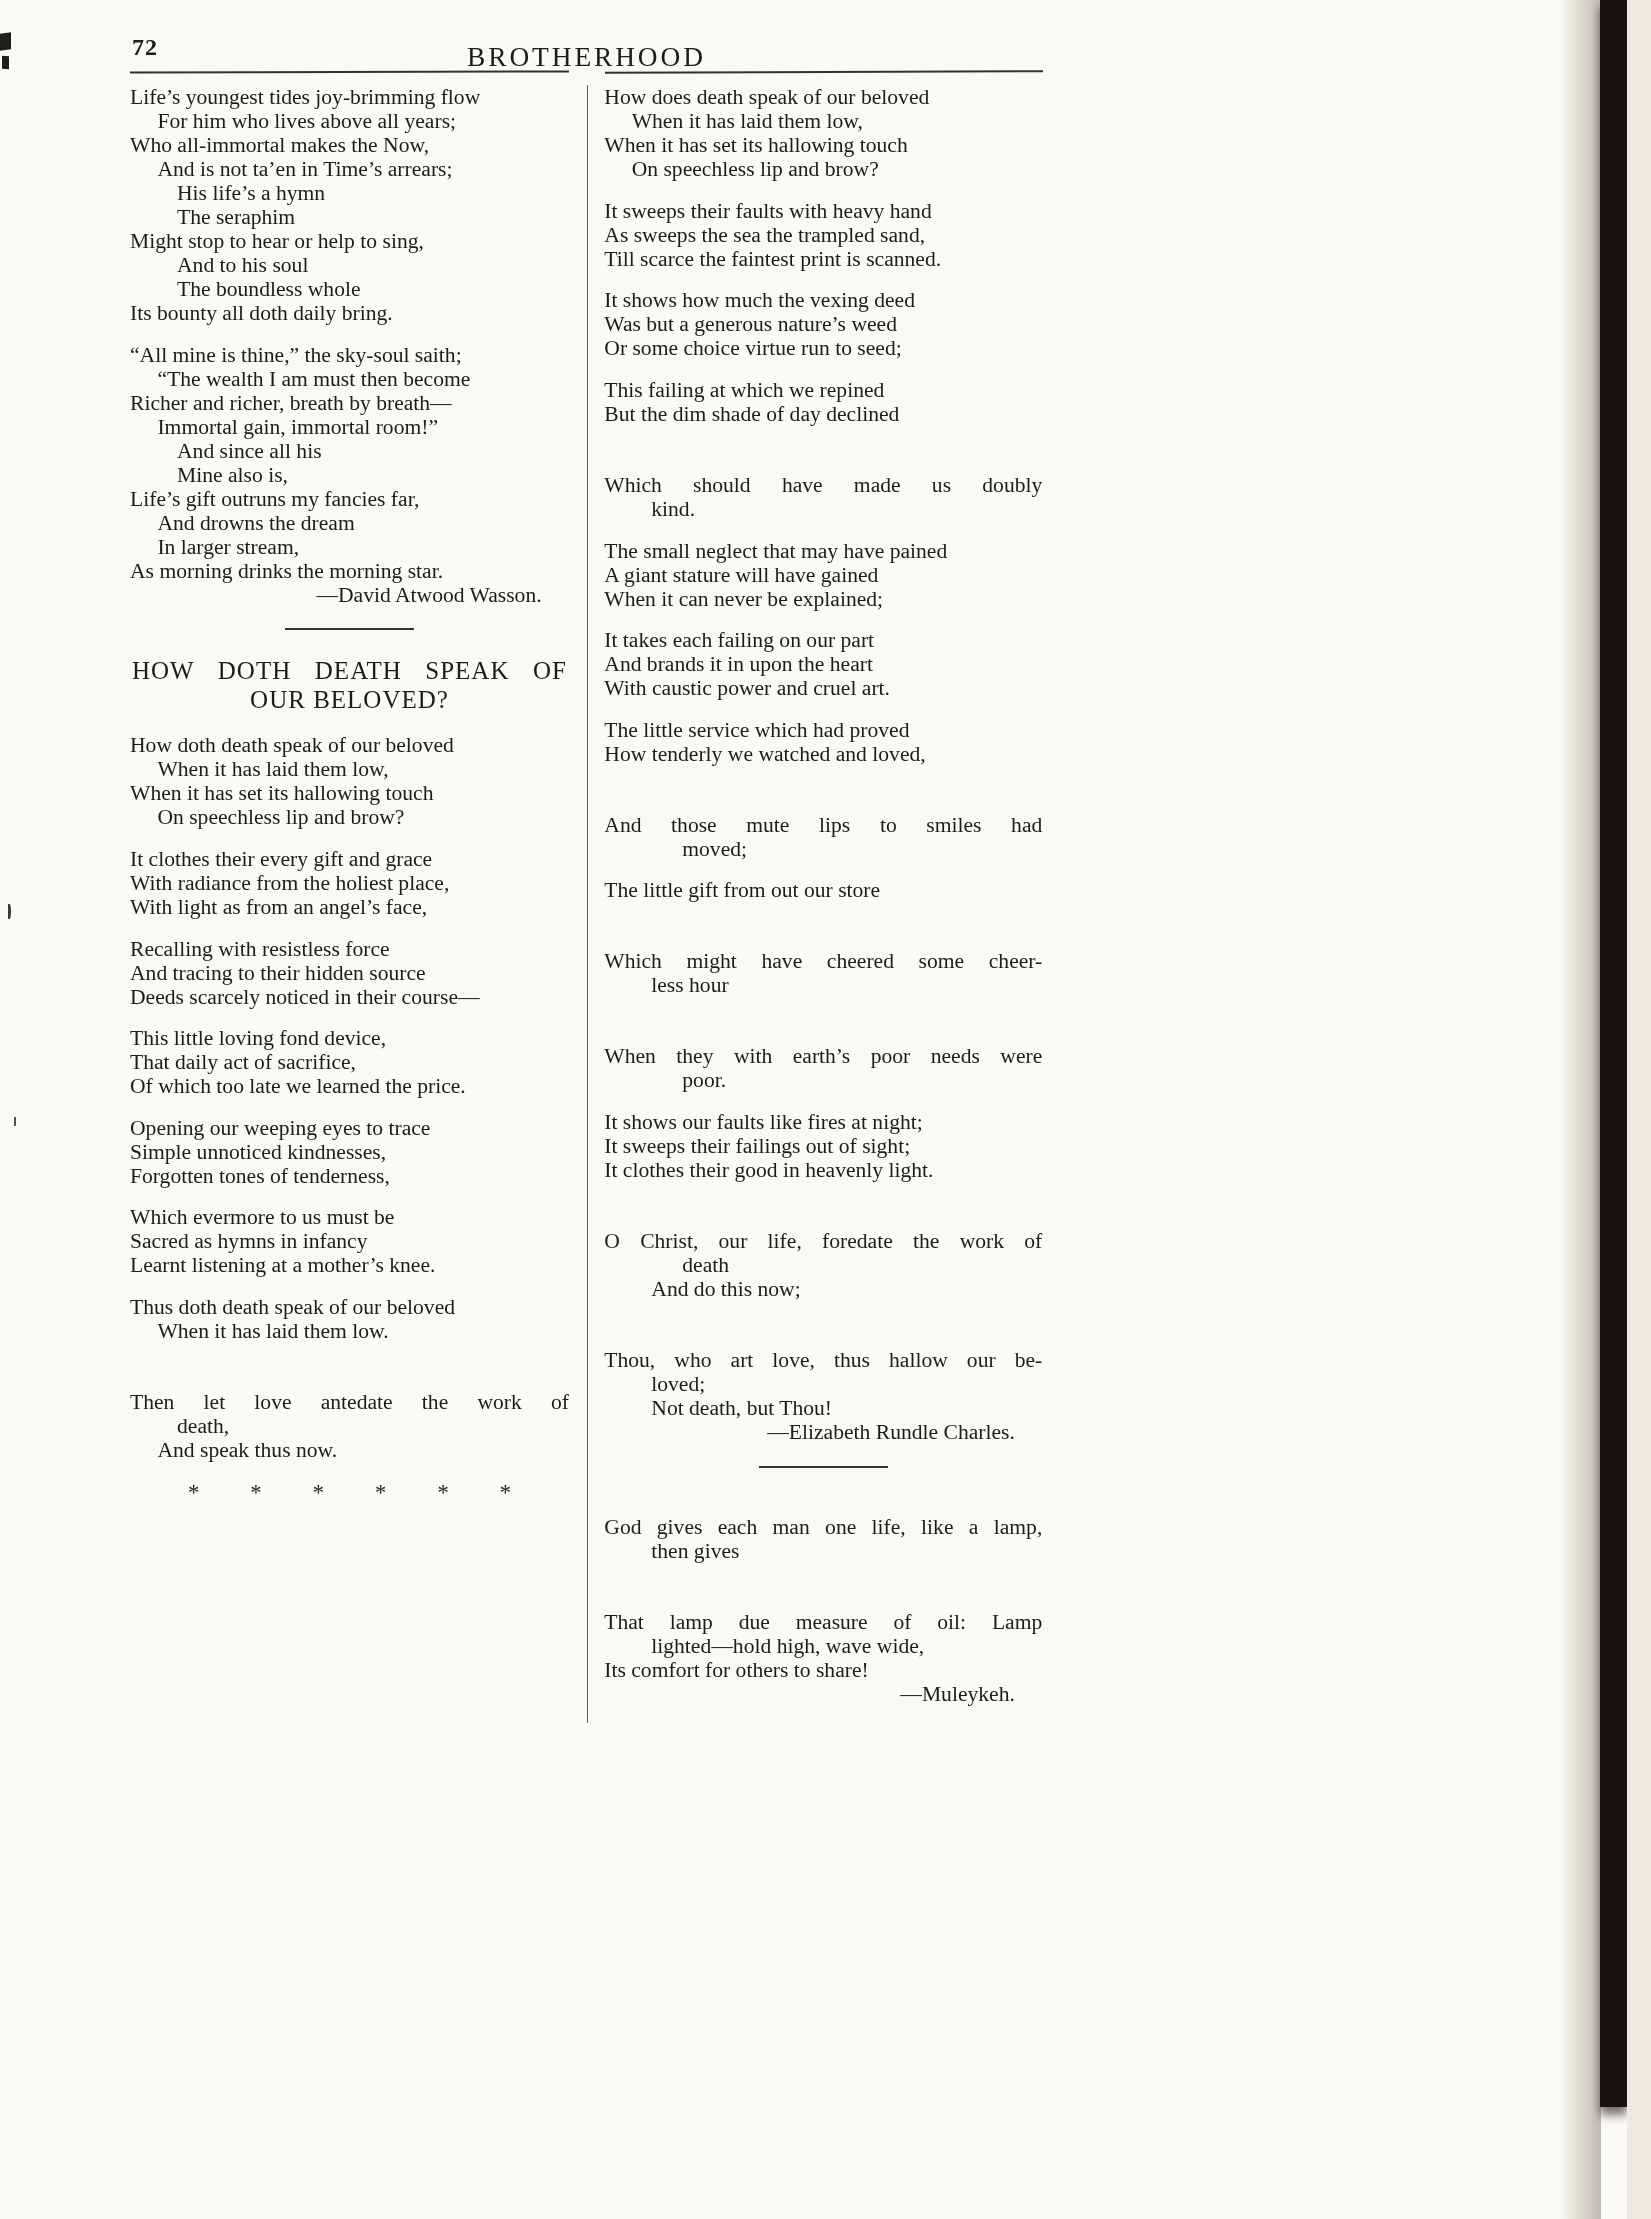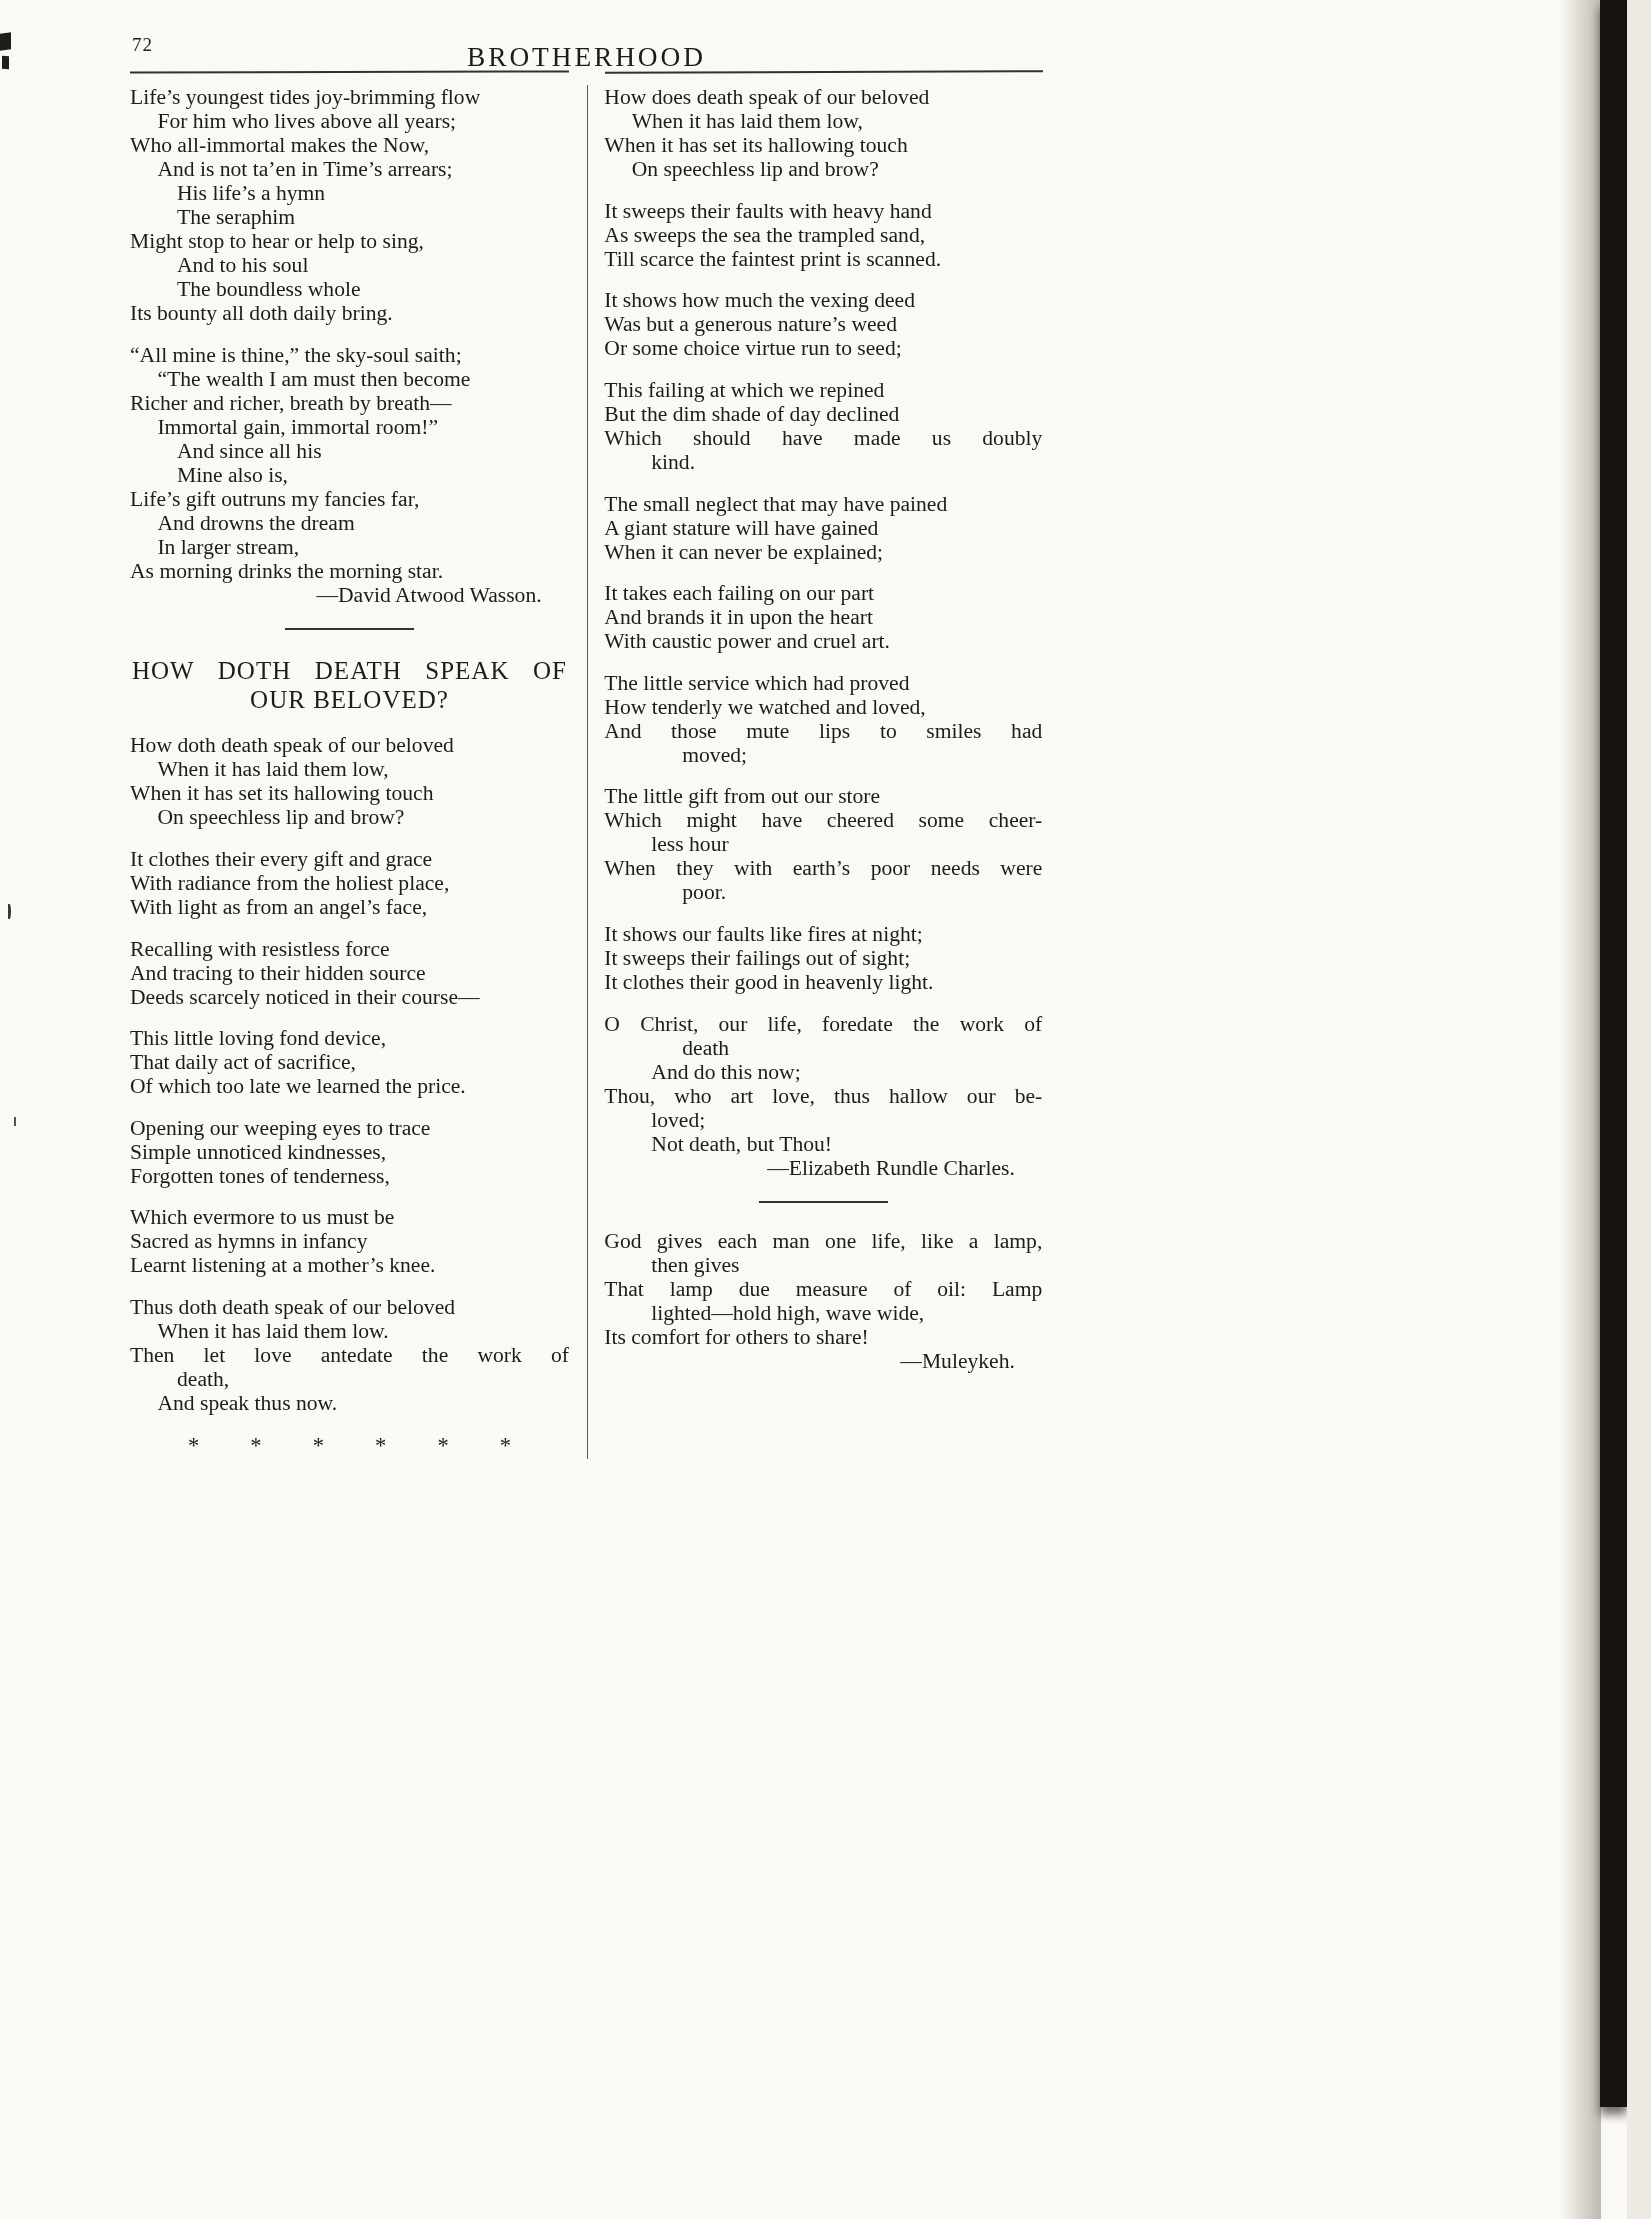--- a/index.html
+++ b/index.html
@@ -29,21 +29,21 @@
   .edge-mark.m1{left:0;top:33px;width:10.8px;height:16.7px;transform:skewY(-8deg);}
   .edge-mark.m2{left:2px;top:56px;width:6.9px;height:12.7px;transform:skewY(6deg);}
   .edge-mark.m3{left:7.8px;top:904px;width:2.9px;height:14.7px;border-radius:0 60% 60% 0;background:#3a3835;}
   .edge-mark.m4{left:13.7px;top:1117px;width:2px;height:8.8px;background:#55524c;}
 
   .content{position:absolute;left:130px;top:25.5px;width:913px;}
 
   header{position:relative;height:45px;}
   .pagenum{
     position:absolute;left:2px;top:8.8px;
-    font-size:19px;font-weight:normal;letter-spacing:1px;
+    font-size:24px;font-weight:bold;letter-spacing:1px;
   }
   .page-title{
     position:absolute;left:0;right:0;top:0;margin:16px;
     text-align:center;
     font-size:27.4px;font-weight:normal;letter-spacing:2.9px;
   }
   .col-rules{display:flex;justify-content:space-between;}
   .col-rule{display:block;height:2px;background:#33312d;}
   .col-rule.left{width:439px;transform:rotate(-0.15deg);}
   .col-rule.right{width:438px;transform:rotate(-0.2deg);}
@@ -51,21 +51,21 @@
   .columns{display:flex;margin-top:12.7px;}
   .column{width:439px;}
   .column.right-col{width:438px;}
   .divider{width:1px;background:#5d5a53;margin:0 16.7px 0 17.6px;}
 
   .stanza{margin:0 0 17.6px 0;}
   .line{
     font-size:21.6px;line-height:24px;
     white-space:nowrap;
   }
-  .line.just{white-space:normal;text-align:justify;text-align-last:justify;}
+  .line.just{white-space:normal;text-align:justify;text-align-last:justify;margin-top:47px;}
   .ind0{padding-left:0;}
   .ind1{padding-left:27.4px;}
   .ind2{padding-left:47px;}
   .ind3{padding-left:78px;}
   .attr{white-space:normal;text-align:right;padding-right:27.4px;}
 
   .midrule{width:129px;height:2px;background:#33312d;margin:21.6px auto 25.5px auto;}
 
   .poem-title{margin:0 0 19.6px 0;}
   .title-line{

